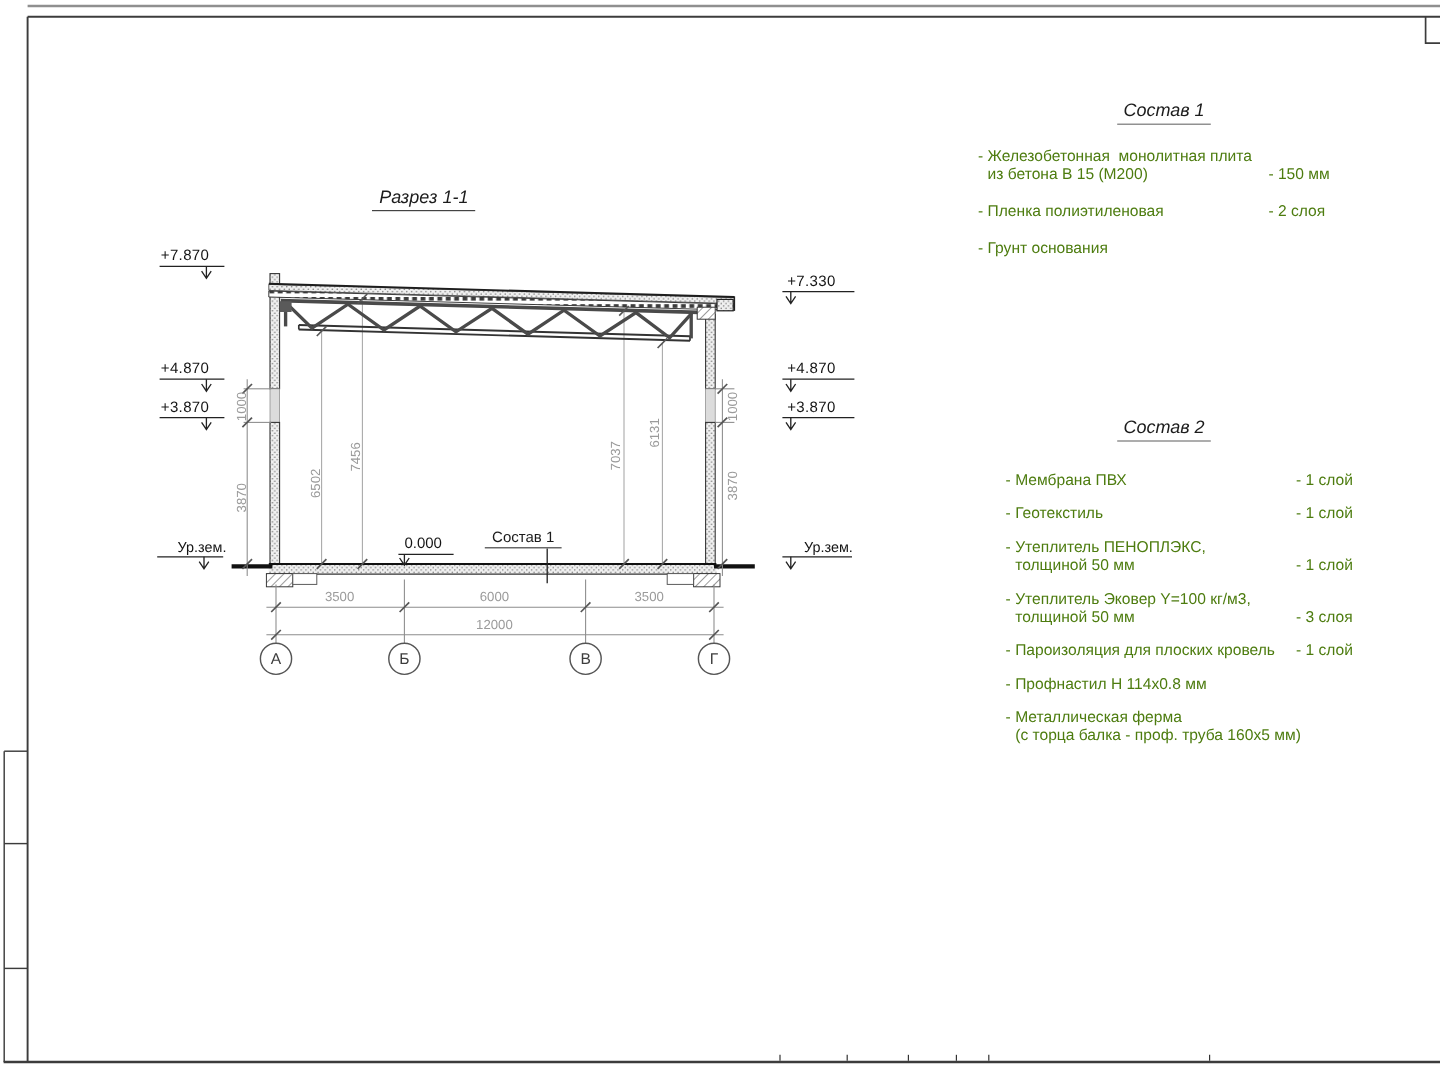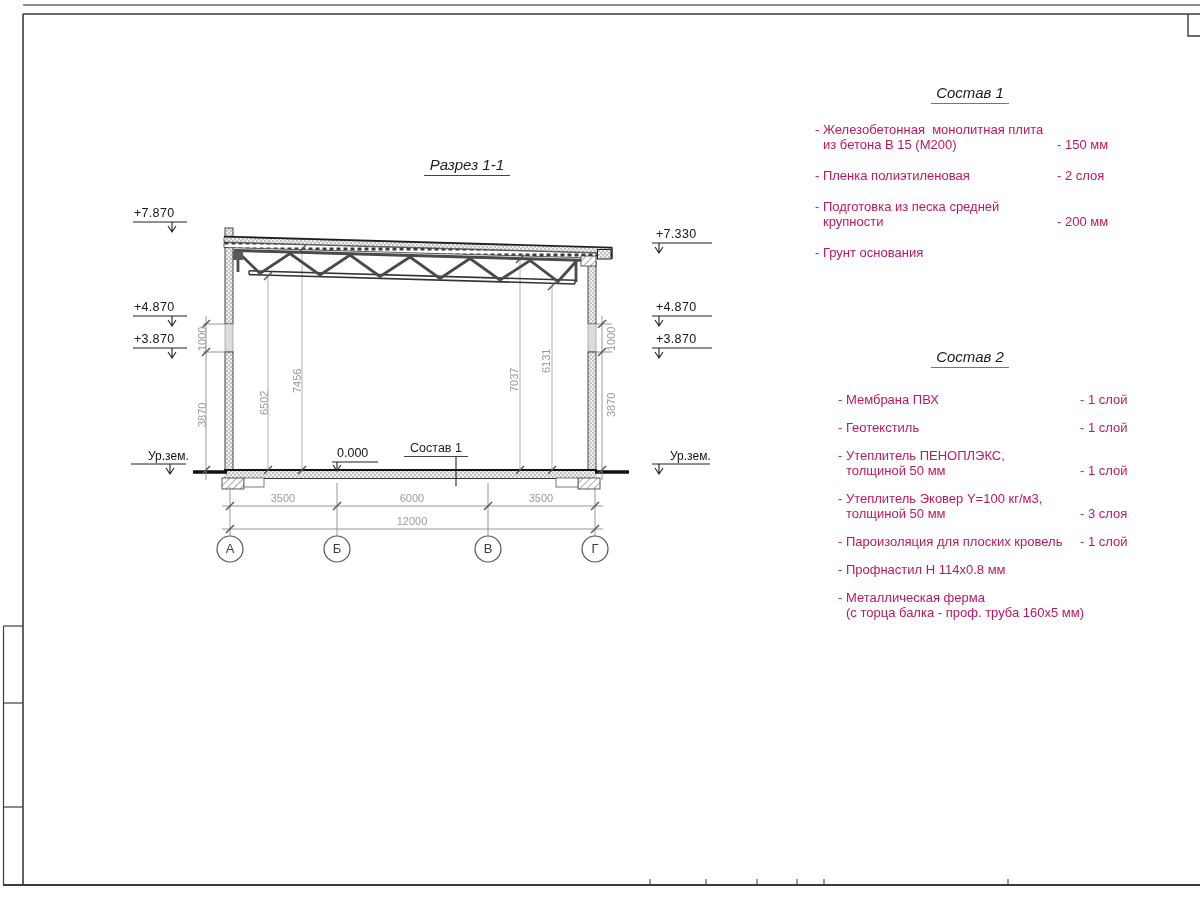--- a/index.html
+++ b/index.html
@@ -6,27 +6,27 @@
   .sheet{position:relative;width:1200px;height:900px;background:#fff;overflow:hidden;
          font-family:"Liberation Sans", sans-serif;color:#1c1c1c;}
   .sheet svg{position:absolute;left:0;top:0;}
   .abs{position:absolute;white-space:pre;}
   .elev{font-size:12.5px;color:#141414;letter-spacing:.3px;}
   .grnd{font-size:12px;color:#141414;margin-left:16px;}
   .hdim{font-size:11px;color:#9b9b9b;width:60px;text-align:center;}
   .vdim{position:absolute;font-size:11px;color:#9b9b9b;transform:rotate(-90deg);
         transform-origin:left bottom;white-space:pre;}
   .axis{font-size:13px;color:#3d3d3d;width:16px;text-align:center;}
-  .sec-title{position:absolute;left:310px;top:156px;width:200px;text-align:right;}
+  .sec-title{position:absolute;left:310px;top:156px;width:200px;text-align:left;}
   .sec-title span{display:inline-block;font-style:italic;font-size:15px;
         padding:0 6px 2px 6px;border-bottom:1.2px solid #444;}
   .floorlab{font-size:12.5px;width:64px;text-align:center;border-bottom:1px solid #444;
         padding-bottom:1px;}
   .zero{font-size:12.5px;color:#141414;}
-  .list{position:absolute;left:815px;width:310px;font-size:13px;line-height:15px;color:#be185d;}
+  .list{position:absolute;left:815px;width:310px;font-size:13px;line-height:15px;color:#4d7c0f;}
   .list-title{position:absolute;left:815px;width:310px;text-align:center;}
   .list-title span{display:inline-block;font-style:italic;font-size:15px;
         padding:0 5px 2px 5px;border-bottom:1px solid #777;}
   .item{position:relative;margin-bottom:16px;}
   #s2 .item{margin-bottom:13px;margin-left:23px;}
   .ln{white-space:pre-wrap;}
   .cont{padding-left:8px;}
   .val{position:absolute;left:242px;bottom:0;white-space:nowrap;}
 </style>
 </head>
@@ -235,25 +235,20 @@
   <div class="item">
     <div class="ln">- Железобетонная  монолитная плита</div>
     <div class="ln cont">из бетона В 15 (М200)</div>
     <span class="val">- 150 мм</span>
   </div>
   <div class="item">
     <div class="ln">- Пленка полиэтиленовая</div>
     <span class="val">-  2 слоя</span>
   </div>
   <div class="item">
-    <div class="ln">- Подготовка из песка средней</div>
-    <div class="ln cont">крупности</div>
-    <span class="val">- 200 мм</span>
-  </div>
-  <div class="item">
     <div class="ln">- Грунт основания</div>
   </div>
 </div>
 
 <div class="list-title" style="top:348px">
   <span>Состав 2</span>
 </div>
 <div class="list" id="s2" style="top:392px">
   <div class="item">
     <div class="ln">- Мембрана ПВХ</div>

